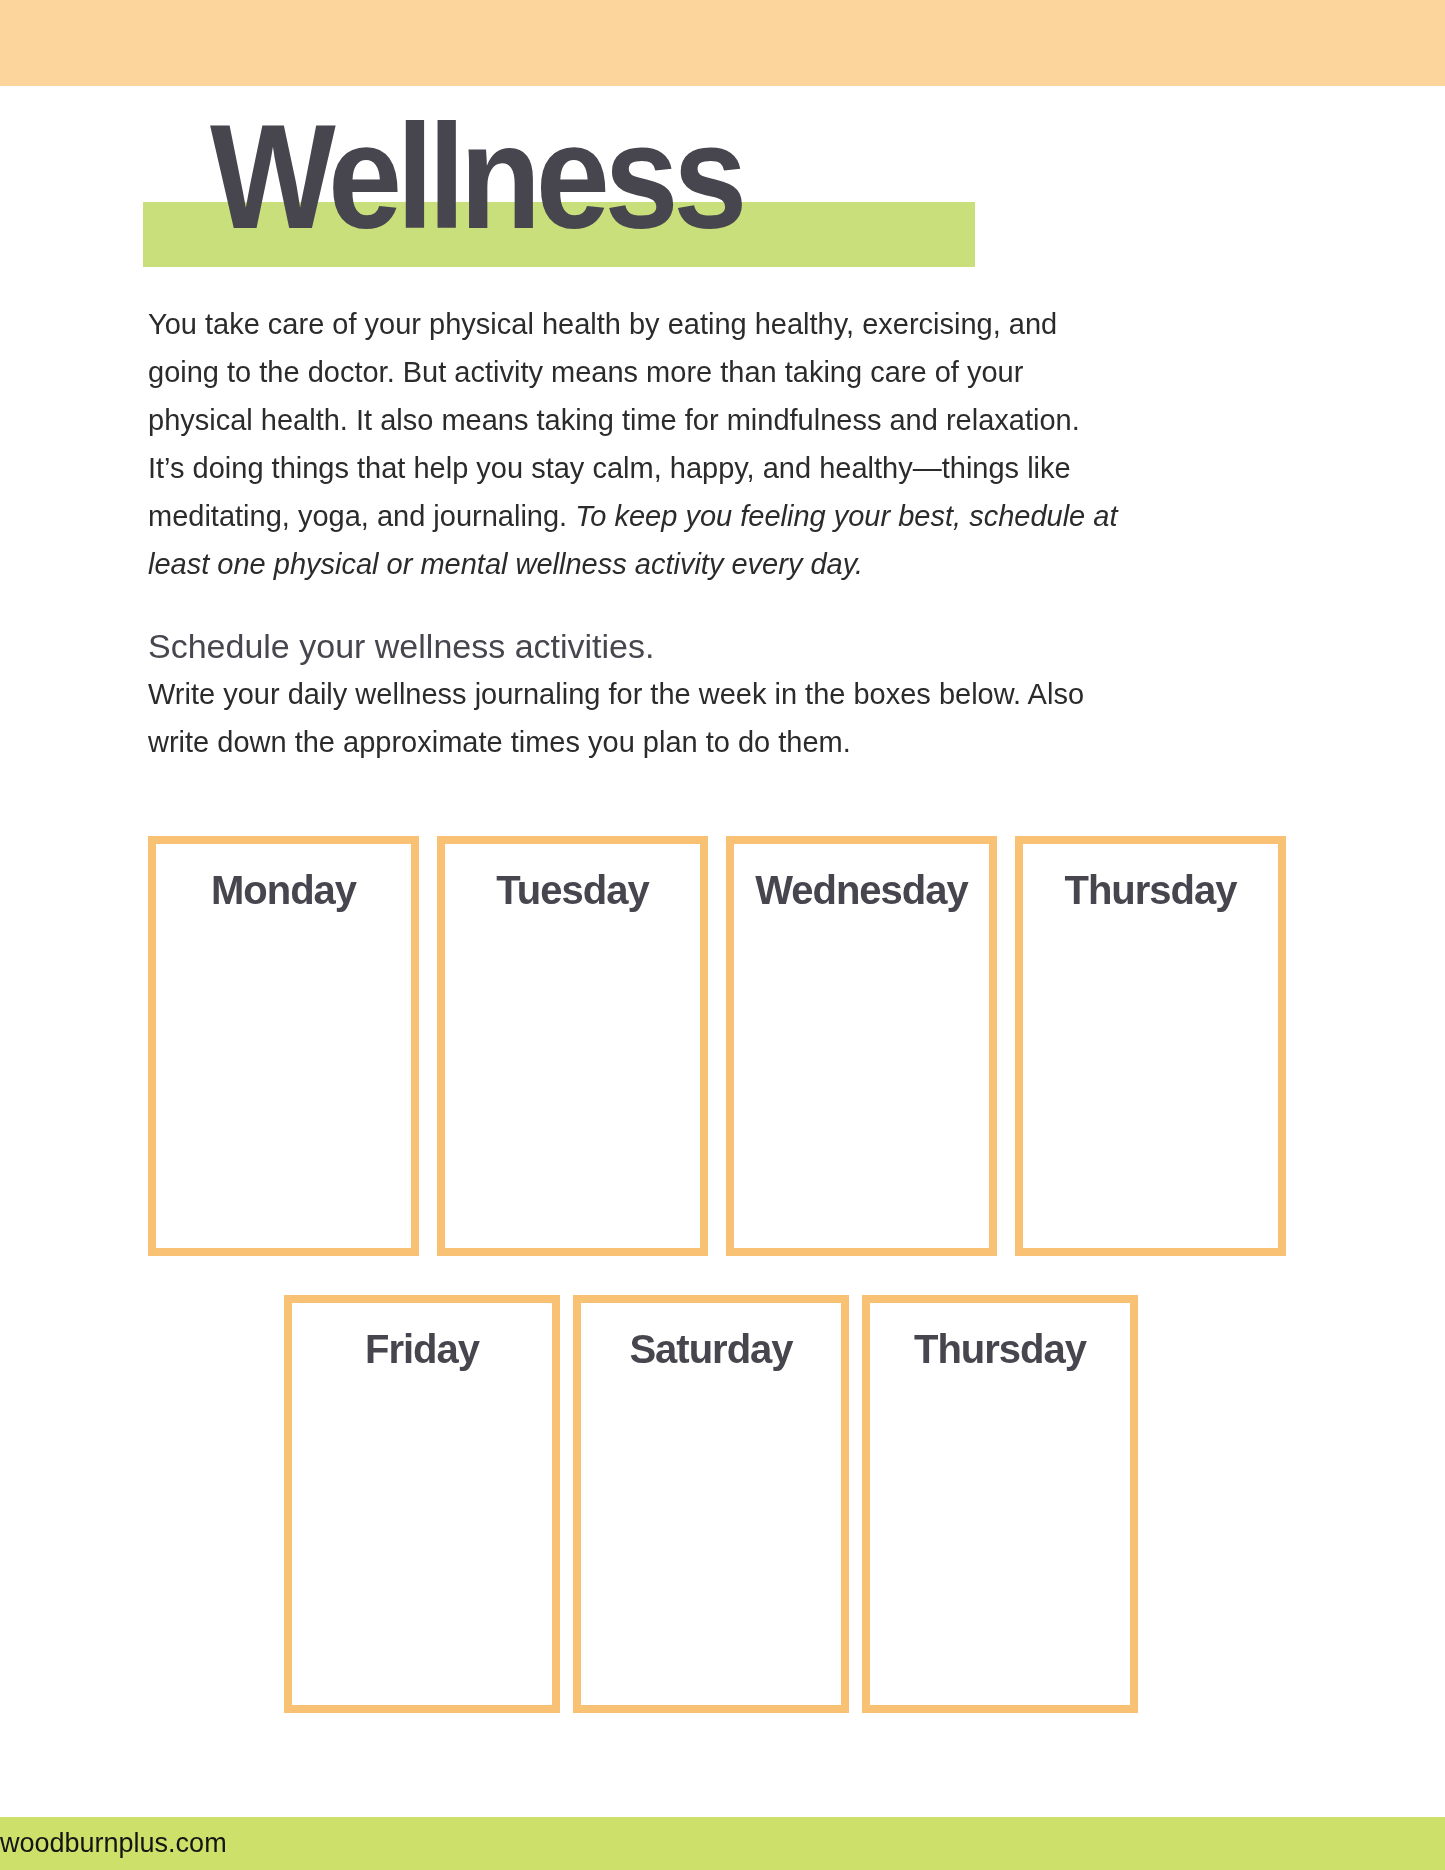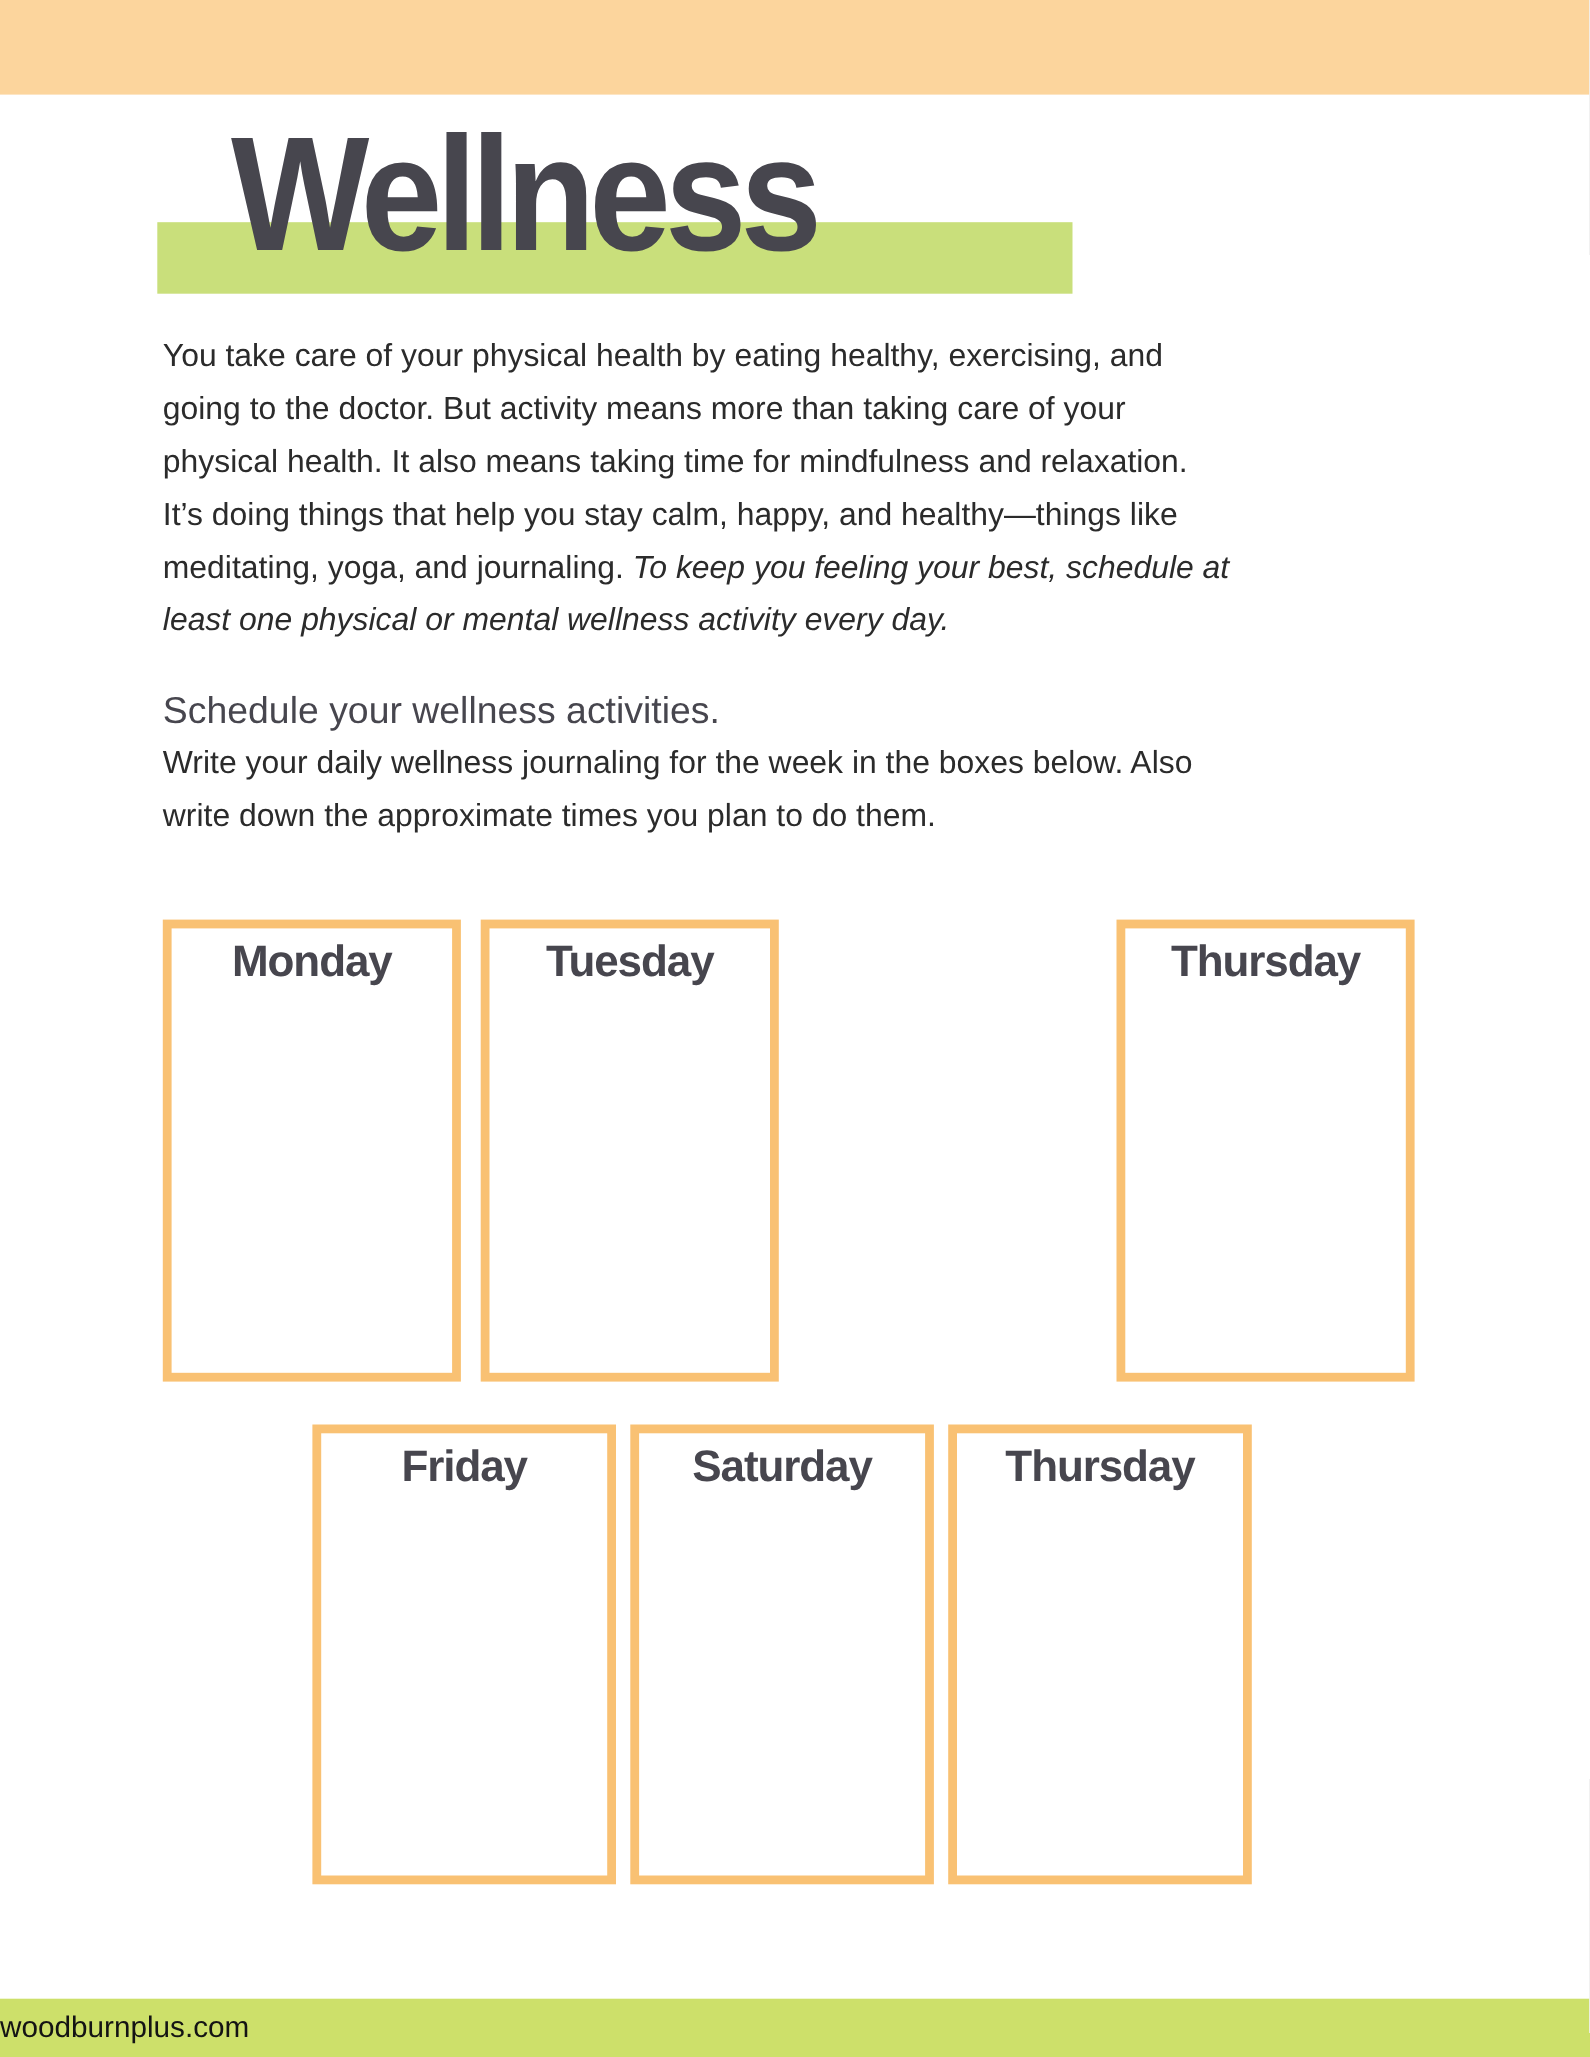--- a/index.html
+++ b/index.html
@@ -52,21 +52,21 @@
     white-space:nowrap;
   }
   .day-box {
     position:absolute;
     box-sizing:border-box;
     background:#ffffff;
     border:8px solid var(--box-border,#F9C173);
     display:flex; flex-direction:column;
   }
   .day-box .day-label {
-    padding-top:8px;
+    padding-top:24px;
     text-align:center;
     font-size:40px; font-weight:bold;
     letter-spacing:-1px;
     color:var(--heading-text,#47464E);
   }
   .day-box .write-area { flex:1; }
   
   .box-mon { left:148px;  top:836px; width:271px; height:420px; }
   .box-tue { left:437px;  top:836px; width:271px; height:420px; }
   .box-wed { left:726px;  top:836px; width:271px; height:420px; }
@@ -113,20 +113,24 @@
   </div>
 
   <div class="day-box box-mon">
     <div class="day-label">Monday</div>
     <div class="write-area"></div>
   </div>
   <div class="day-box box-tue">
     <div class="day-label">Tuesday</div>
     <div class="write-area"></div>
   </div>
+  <div class="day-box box-wed">
+    <div class="day-label">Wednesday</div>
+    <div class="write-area"></div>
+  </div>
   <div class="day-box box-thu">
     <div class="day-label">Thursday</div>
     <div class="write-area"></div>
   </div>
 
   <div class="day-box box-fri">
     <div class="day-label">Friday</div>
     <div class="write-area"></div>
   </div>
   <div class="day-box box-sat">

